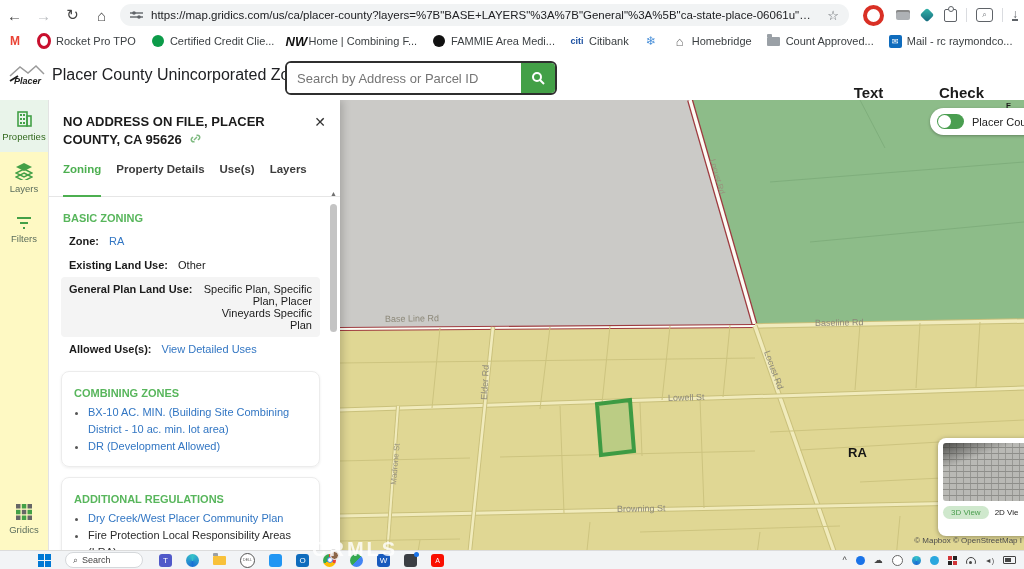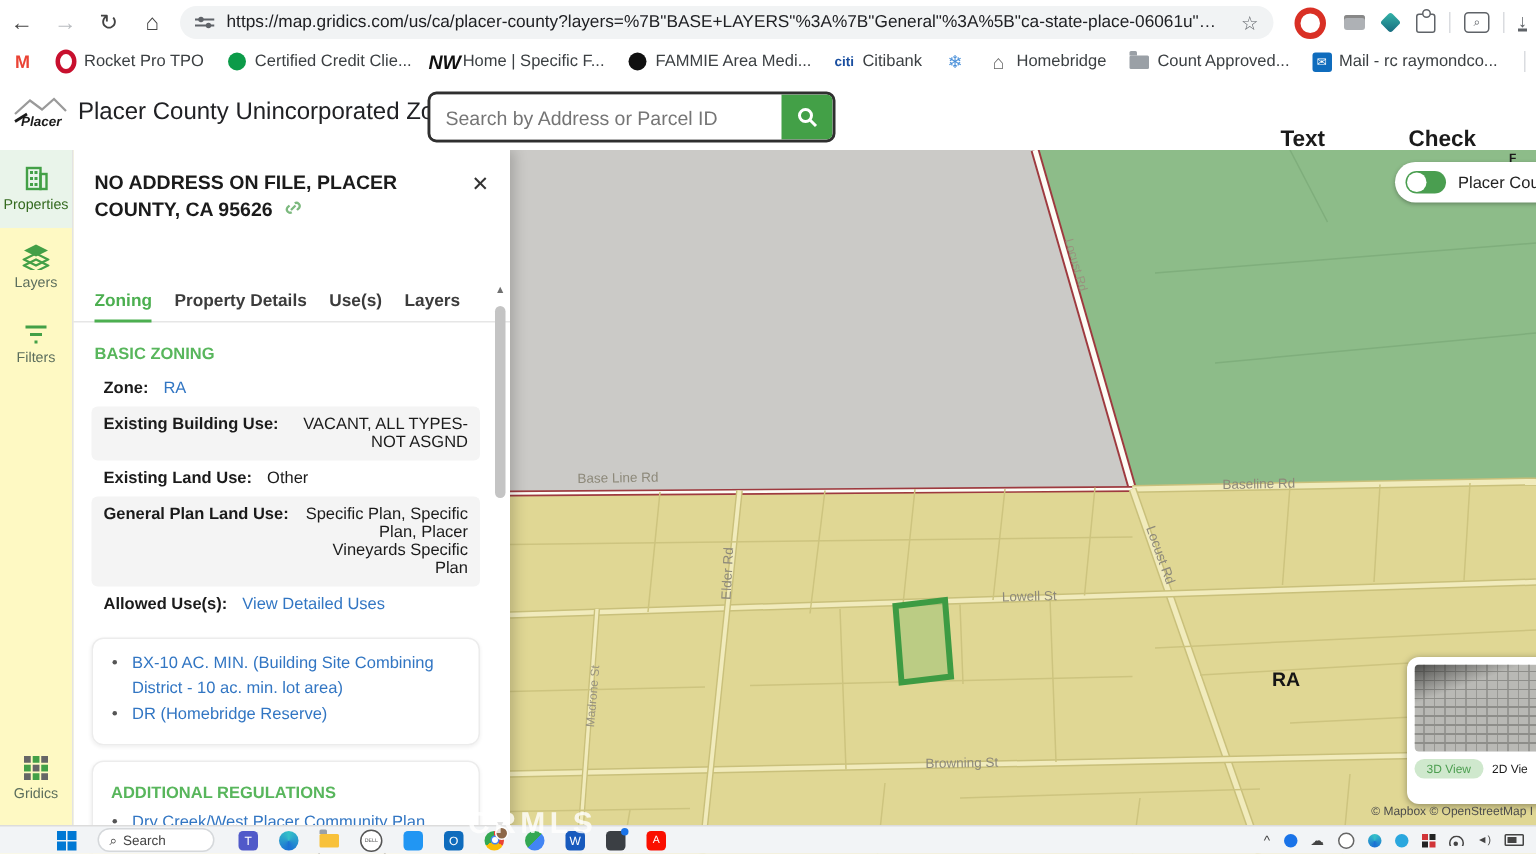--- a/index.html
+++ b/index.html
@@ -78,21 +78,21 @@
 
   
   .panel{position:absolute;left:48px;top:100px;width:292px;height:458px;background:#fff;
         z-index:4;box-shadow:3px 0 8px rgba(0,0,0,.18);}
   .ptit{font-size:13px;font-weight:bold;color:#1b1b1b;line-height:1.4;
         padding:13px 30px 0 15px;}
   .plink{display:inline-block;vertical-align:-1px;margin-left:4px;}
   .pclose{position:absolute;top:14px;right:14px;font-size:14px;color:#333;cursor:pointer;}
   .ptabs{display:flex;gap:15px;padding:0 15px;margin-top:14px;font-size:11.5px;
         color:#3c3c3c;border-bottom:1px solid #e6e6e6;font-weight:bold;}
-  .ptab{padding-bottom:6px;cursor:pointer;margin-top:32px;}
+  .ptab{padding-bottom:20px;cursor:pointer;}
   .ptab.active{color:#4caf50;border-bottom:2px solid #4caf50;margin-bottom:-1px;}
   .pbody{padding:6px 20px 0 13px;}
   .sech{color:#58b65c;font-weight:bold;font-size:11px;margin:9px 0 5px 2px;}
   .prow{display:flex;justify-content:flex-start;gap:10px;padding:6px 8px;
         font-size:11px;border-radius:4px;align-items:flex-start;}
   .prow.alt{background:#f4f4f4;}
   .plbl{font-weight:bold;color:#1b1b1b;white-space:nowrap;}
   .pval{text-align:right;color:#1b1b1b;}
   .link{color:#3276c3;cursor:pointer;text-decoration:none;}
   .card{border:1px solid #ececec;border-radius:8px;padding:6px 10px 10px;margin:10px 0;
@@ -232,21 +232,21 @@
         <span>Rocket Pro TPO</span>
       </span>
     <span class="bm">
         <span class="bi">
           <span class="bi-ccc"></span>
         </span>
         <span>Certified Credit Clie...</span>
       </span>
     <span class="bm">
         <span class="bi bi-nw">NW</span>
-        <span>Home | Specific F...</span>
+        <span>Home | Combining F...</span>
       </span>
     <span class="bm">
         <span class="bi">
           <span class="bi-fam"></span>
         </span>
         <span>FAMMIE Area Medi...</span>
       </span>
     <span class="bm">
         <span class="bi bi-citi">citi</span>
         <span>Citibank</span>
@@ -450,41 +450,38 @@
       <span class="ptab">Use(s)</span>
       <span class="ptab">Layers</span>
     </div>
 
     <div class="pbody">
       <div class="sech">BASIC ZONING</div>
       <div class="prow">
         <span class="plbl">Zone:</span>
         <a class="pval link">RA</a>
       </div>
-      <div class="prow alt">
-        <span class="plbl">Existing Building Use:</span>
-        <span class="pval">VACANT, ALL TYPES-NOT ASGND</span>
-      </div>
       <div class="prow">
         <span class="plbl">Existing Land Use:</span>
         <span class="pval">Other</span>
       </div>
       <div class="prow alt">
         <span class="plbl">General Plan Land Use:</span>
         <span class="pval">Specific Plan, Specific Plan, Placer Vineyards Specific Plan</span>
       </div>
       <div class="prow">
         <span class="plbl">Allowed Use(s):</span>
         <a class="pval link">View Detailed Uses</a>
       </div>
 
       <div class="card">
+        <div class="sech">COMBINING ZONES</div>
         <ul>
           <li><a class="link">BX-10 AC. MIN. (Building Site Combining District - 10 ac. min. lot area)</a></li>
-          <li><a class="link">DR (Homebridge Reserve)</a></li>
+          <li><a class="link">DR (Development Allowed)</a></li>
         </ul>
       </div>
 
       <div class="card">
         <div class="sech">ADDITIONAL REGULATIONS</div>
         <ul>
           <li><a class="link">Dry Creek/West Placer Community Plan</a></li>
           <li>Fire Protection Local Responsibility Areas (LRA)</li>
 
         </ul>

